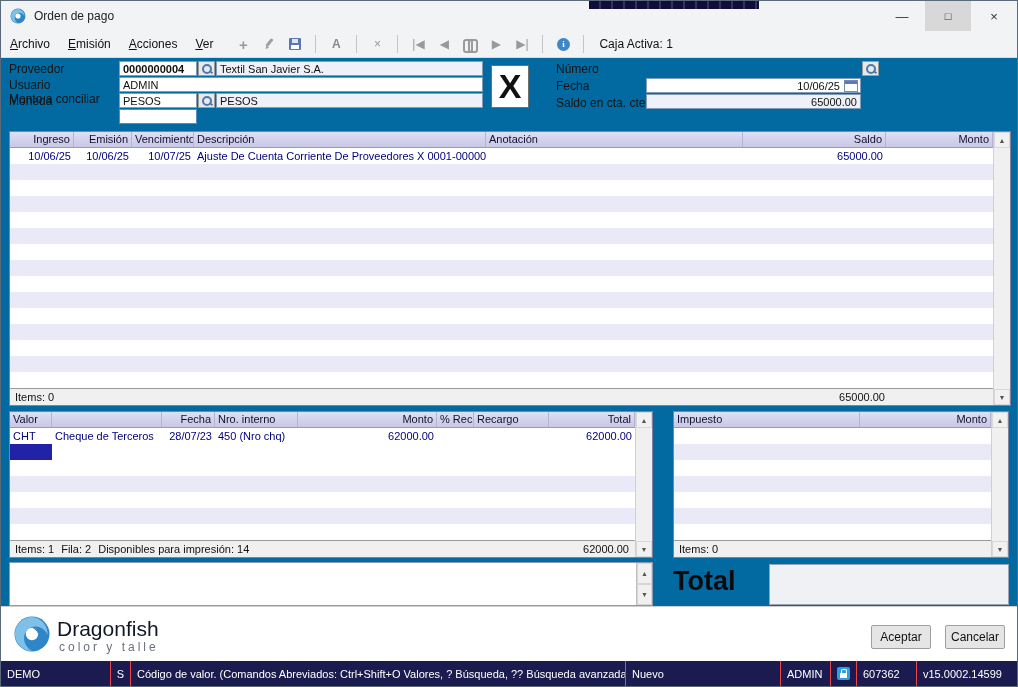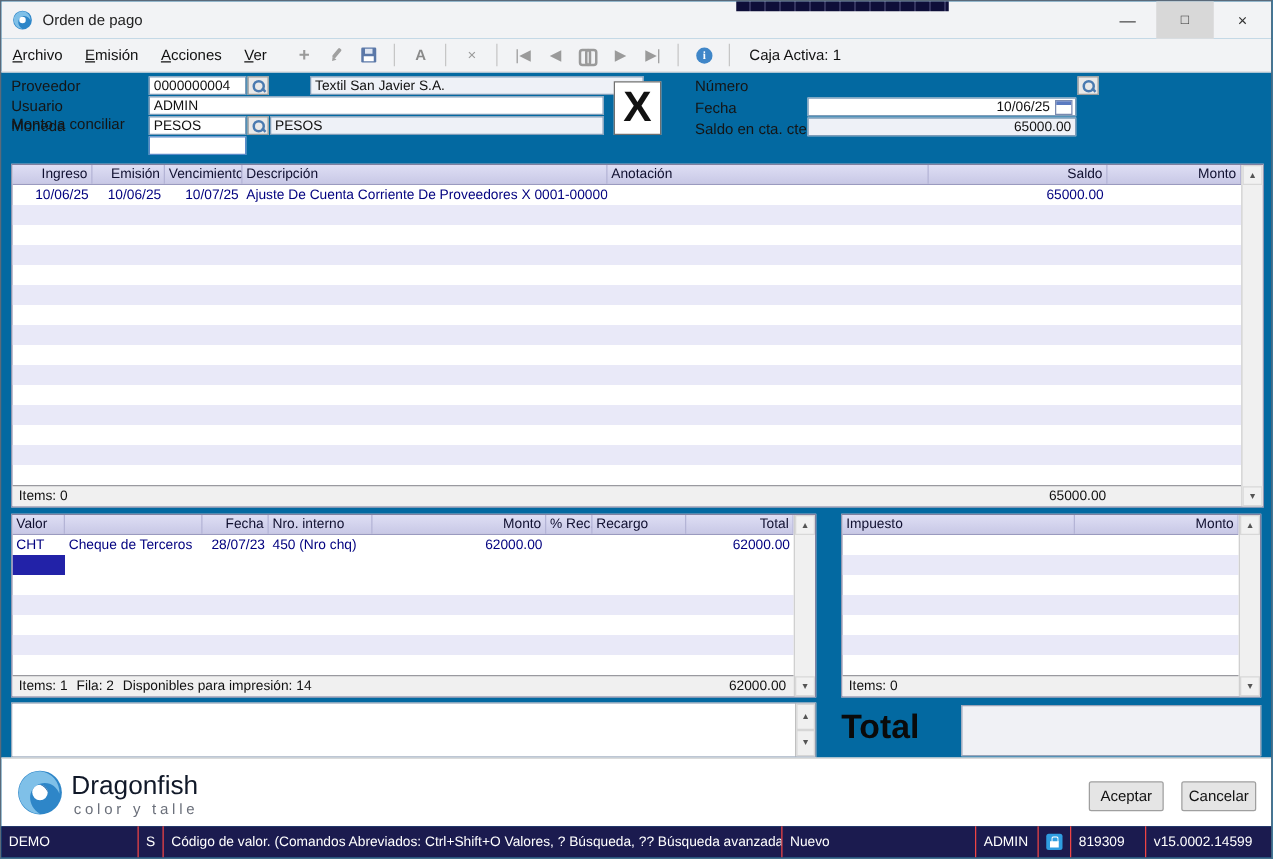--- a/index.html
+++ b/index.html
@@ -154,25 +154,25 @@
       <span class="tb-sep"></span>
       <span class="tb-icon">
           <span class="info-icon"></span>
         </span>
       <span class="tb-sep"></span>
       <span class="caja">Caja Activa: 1</span>
     </span>
   </div>
 
   <span class="flabel" style="left:8px;top:61px">Proveedor</span>
-  <input class="inp" style="left: 118px; top: 60px; width: 78px;" value="0000000004">
+  <input class="inp" style="left: 118px; top: 60px; width: 78px; font-weight: bold;" value="0000000004">
   <button class="fld-btn" style="left:197px;top:60px">
       <span class="mag-icon"></span>
     </button>
-  <input class="inp ro" style="left: 215px; top: 60px; width: 267px; margin-left: 32px;" value="Textil San Javier S.A.">
+  <input class="inp ro" style="left: 215px; top: 60px; width: 267px;" value="Textil San Javier S.A.">
 
   <span class="flabel" style="left:8px;top:77px">Usuario</span>
   <input class="inp" style="left: 118px; top: 76px; width: 364px;" value="ADMIN">
 
   <span class="flabel" style="left:8px;top:93px">Moneda</span>
   <input class="inp" style="left: 118px; top: 92px; width: 78px;" value="PESOS">
   <button class="fld-btn" style="left:197px;top:92px">
       <span class="mag-icon"></span>
     </button>
   <input class="inp ro" style="left: 215px; top: 92px; width: 267px;" value="PESOS">
@@ -533,17 +533,17 @@
 
   <div class="statusbar">
     <div class="seg demo">DEMO</div>
     <div class="seg smode">S</div>
     <div class="seg msg">Código de valor. (Comandos Abreviados: Ctrl+Shift+O Valores, ? Búsqueda, ?? Búsqueda avanzada, + Alta regis</div>
     <div class="seg nuevo">Nuevo</div>
     <div class="seg admin">ADMIN</div>
     <div class="seg lockseg">
         <span class="lock-icon"></span>
       </div>
-    <div class="seg num">819309</div>
+    <div class="seg num">607362</div>
     <div class="seg ver">v15.0002.14599</div>
   </div>
 
 </div>
 
 </body></html>

